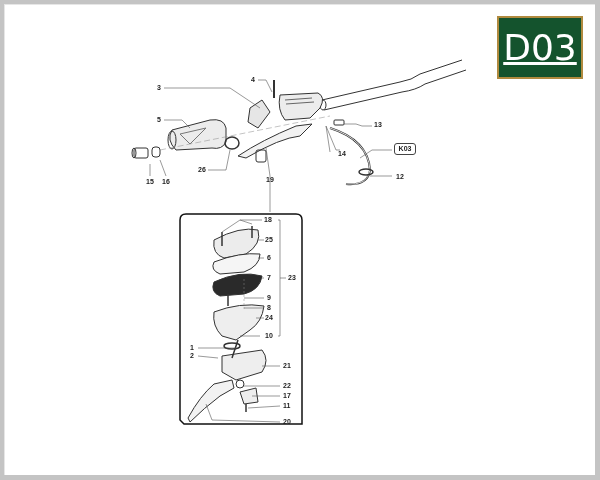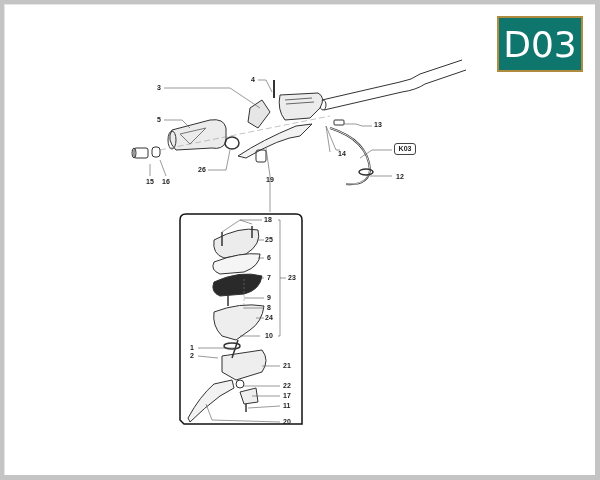--- a/index.html
+++ b/index.html
@@ -7,25 +7,26 @@
       width: 600px; height: 480px; position: relative; overflow: hidden;
       background: #c4c4c4;
       font-family: "Liberation Sans", sans-serif;
     }
     .frame {
       position: absolute; left: 4px; top: 4px; width: 590px; height: 470px;
       background: #ffffff;
       border-top: 1px solid #e6e6e6; border-left: 1px solid #e6e6e6;
     }
     .badge {
-      position: absolute; left: 497px; top: 16px; width: 86px; height: 56px;
-      background: #0f766e; border: 2px solid #b08a3e; box-sizing: border-box;
+      position: absolute; left: 497px; top: 16px; width: 86px; height: 63px;
+      background: #14532d; border: 2px solid #b08a3e; box-sizing: border-box;
       color: #ffffff; font-family: "DejaVu Sans", sans-serif; font-size: 36px;
       display: flex; align-items: center; justify-content: center;
       letter-spacing: 0px;
+      text-decoration: underline;
     }
     svg.diagram { position: absolute; left: 0; top: 0; }
     .lbl {
       position: absolute; font-size: 7px; font-weight: bold; color: #222;
       font-family: "Liberation Sans", sans-serif; line-height: 8px;
     }
     .kbox {
       position: absolute; left: 394px; top: 143px; width: 20px; height: 10px;
       border: 1px solid #444; border-radius: 3px; font-size: 7px; font-weight: bold;
       text-align: center; line-height: 10px; color: #222; background: #fff;

